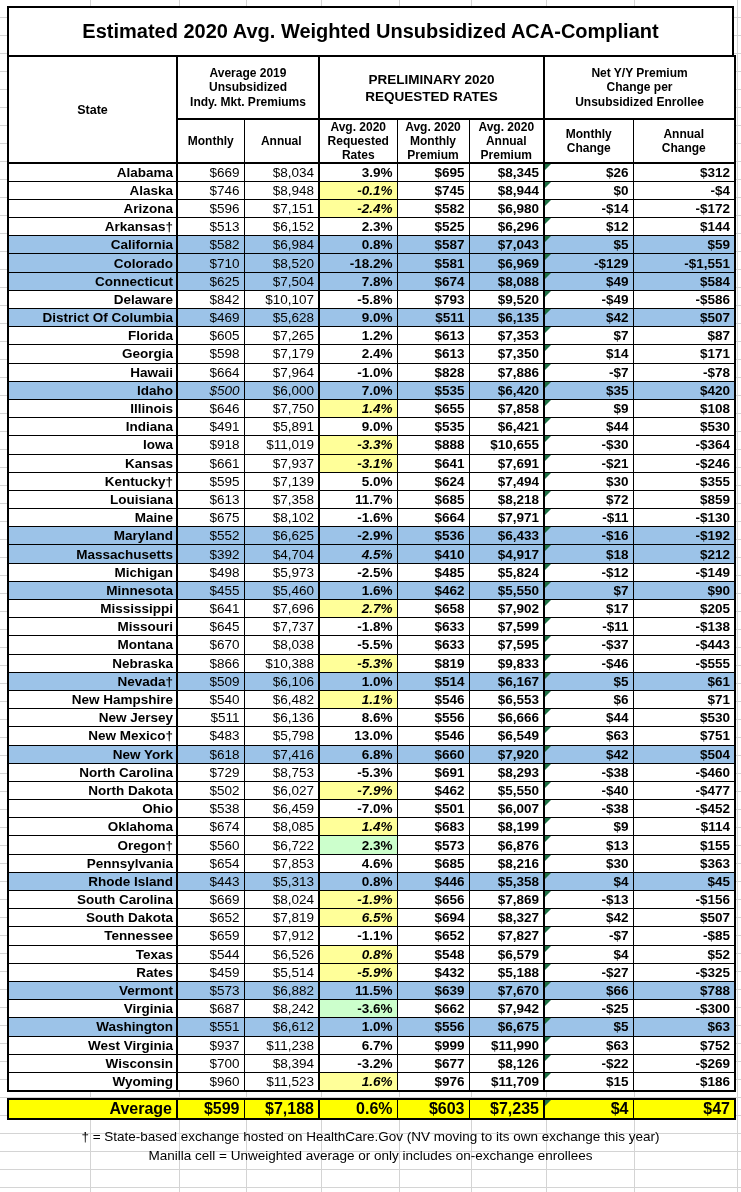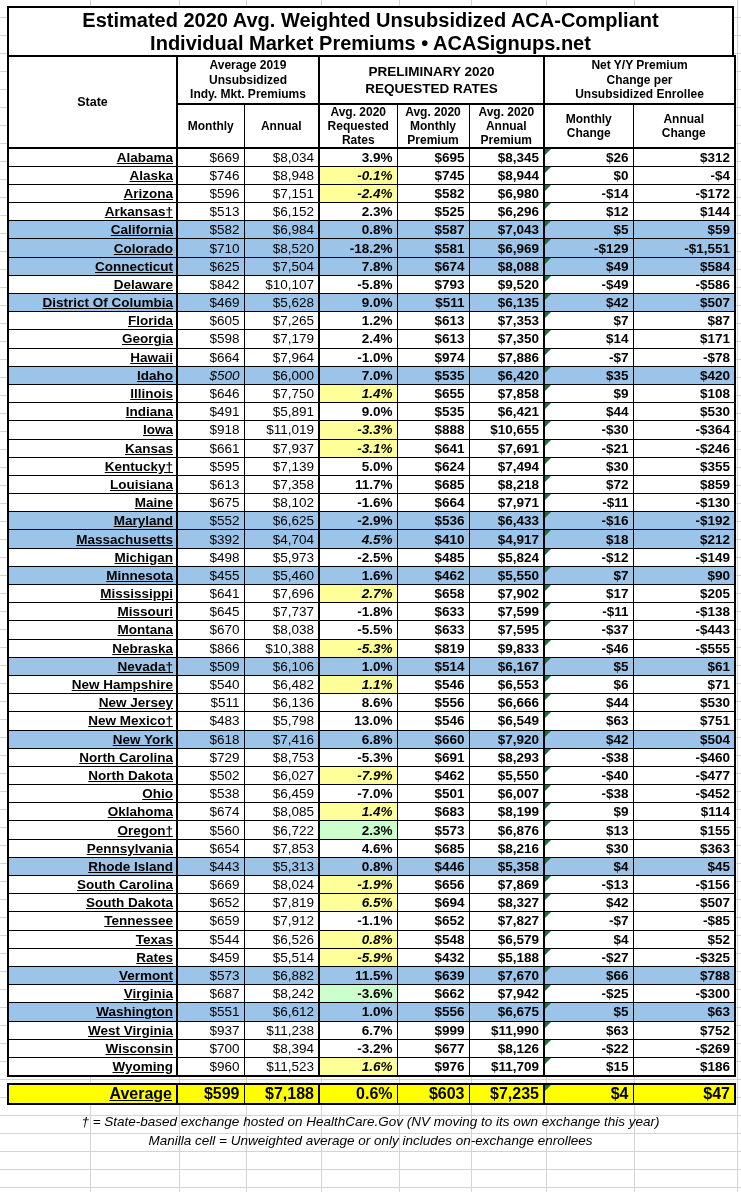--- a/index.html
+++ b/index.html
@@ -25,75 +25,74 @@
     display: flex; flex-direction: column; justify-content: center;
     text-align: center; font-weight: bold; font-size: 20px; line-height: 22.5px;
   }
 
   table { border-collapse: collapse; table-layout: fixed; width: 727px; background: #fff; }
   table.main { margin-top: -2px; border: 2px solid #000; }
   th, td { border: 1px solid #000; overflow: hidden; }
   .sep { border-right-width: 2px !important; }
 
   th { font-weight: bold; text-align: center; vertical-align: middle; white-space: pre-line; background: #fff; }
-  thead tr.groups th { border-bottom: 2px solid #000; height: 48px; }
+  thead tr.groups th { border-bottom: 2px solid #000; height: 63px; }
   thead tr.subhead th { border-bottom: 2px solid #000; height: 40px; }
   .th-state { font-size: 12.5px; }
   .g-small { font-size: 12px; line-height: 14.5px; }
   .g-big { font-size: 13.5px; line-height: 17px; border-radius: 23px; }
   tr.subhead th { font-size: 12px; line-height: 14px; }
 
   tbody td {
     height: 18.2px; font-size: 13.5px; font-weight: bold;
     text-align: right; padding-right: 4px; white-space: nowrap; background: #fff;
     vertical-align: middle;
   }
-  td.state { padding-right: 3px; text-decoration: underline; }
+  td.state { padding-right: 3px; }
   td.reg { font-weight: normal; }
   .ital { font-style: italic; }
   tr.hl td { background: var(--c-row_highlight); }
   td.rate-manilla { background: var(--c-manilla_cell); font-style: italic; }
   td.rate-green { background: var(--c-green_cell); }
   td.tricell { position: relative; }
   .tri {
     position: absolute; left: 0; top: 0; width: 0; height: 0;
     border-top: 6px solid var(--c-flag_triangle);
     border-right: 6px solid transparent;
   }
 
   table.avg { margin-top: 6px; border: 2px solid #000; }
   table.avg td { height: 16px; font-size: 16px; font-weight: bold; background: var(--c-average_row);
     text-align: right; padding-right: 4px; white-space: nowrap; position: relative; vertical-align: middle; }
   table.avg td.state { font-size: 16px; }
 
   .notes { margin-top: 7px; }
   .note {
     height: 19px; line-height: 19px; text-align: center;
-    font-style: italic; font-size: 13.5px; background: transparent; white-space: nowrap;
+    font-size: 13.5px; background: transparent; white-space: nowrap;
   }
 </style>
 </head>
 <body>
 
 <div class="grid-h"></div>
 <div class="grid-v" style="left:90px"></div>
 <div class="grid-v" style="left:179px"></div>
 <div class="grid-v" style="left:246px"></div>
 <div class="grid-v" style="left:321px"></div>
 <div class="grid-v" style="left:399px"></div>
 <div class="grid-v" style="left:471px"></div>
 <div class="grid-v" style="left:546px"></div>
 <div class="grid-v" style="left:634px"></div>
 <div class="grid-v" style="left:737px"></div>
 
 <div class="content">
 
   <div class="title-box">
     <div>Estimated 2020 Avg. Weighted Unsubsidized ACA-Compliant</div>
-    <div>Individual Market Premiums • ACASignups.net</div>
   </div>
 
   <table class="main">
     <colgroup>
       <col style="width:169px">
         <col style="width:67px">
         <col style="width:75px">
         <col style="width:78px">
       <col style="width:72px">
         <col style="width:75px">
@@ -239,21 +238,21 @@
           <td>$613</td>
           <td class="sep">$7,350</td>
           <td class="tricell"><span class="tri"></span><span>$14</span></td>
           <td>$171</td>
         </tr>
         <tr>
           <td class="state sep">Hawaii</td>
           <td class="reg">$664</td>
           <td class="reg sep">$7,964</td>
           <td class="rate-plain">-1.0%</td>
-          <td>$974</td>
+          <td>$828</td>
           <td class="sep">$7,886</td>
           <td class="tricell"><span class="tri"></span><span>-$7</span></td>
           <td>-$78</td>
         </tr>
         <tr class="hl">
           <td class="state sep">Idaho</td>
           <td class="reg ital">$500</td>
           <td class="reg sep">$6,000</td>
           <td class="rate-plain">7.0%</td>
           <td>$535</td>

